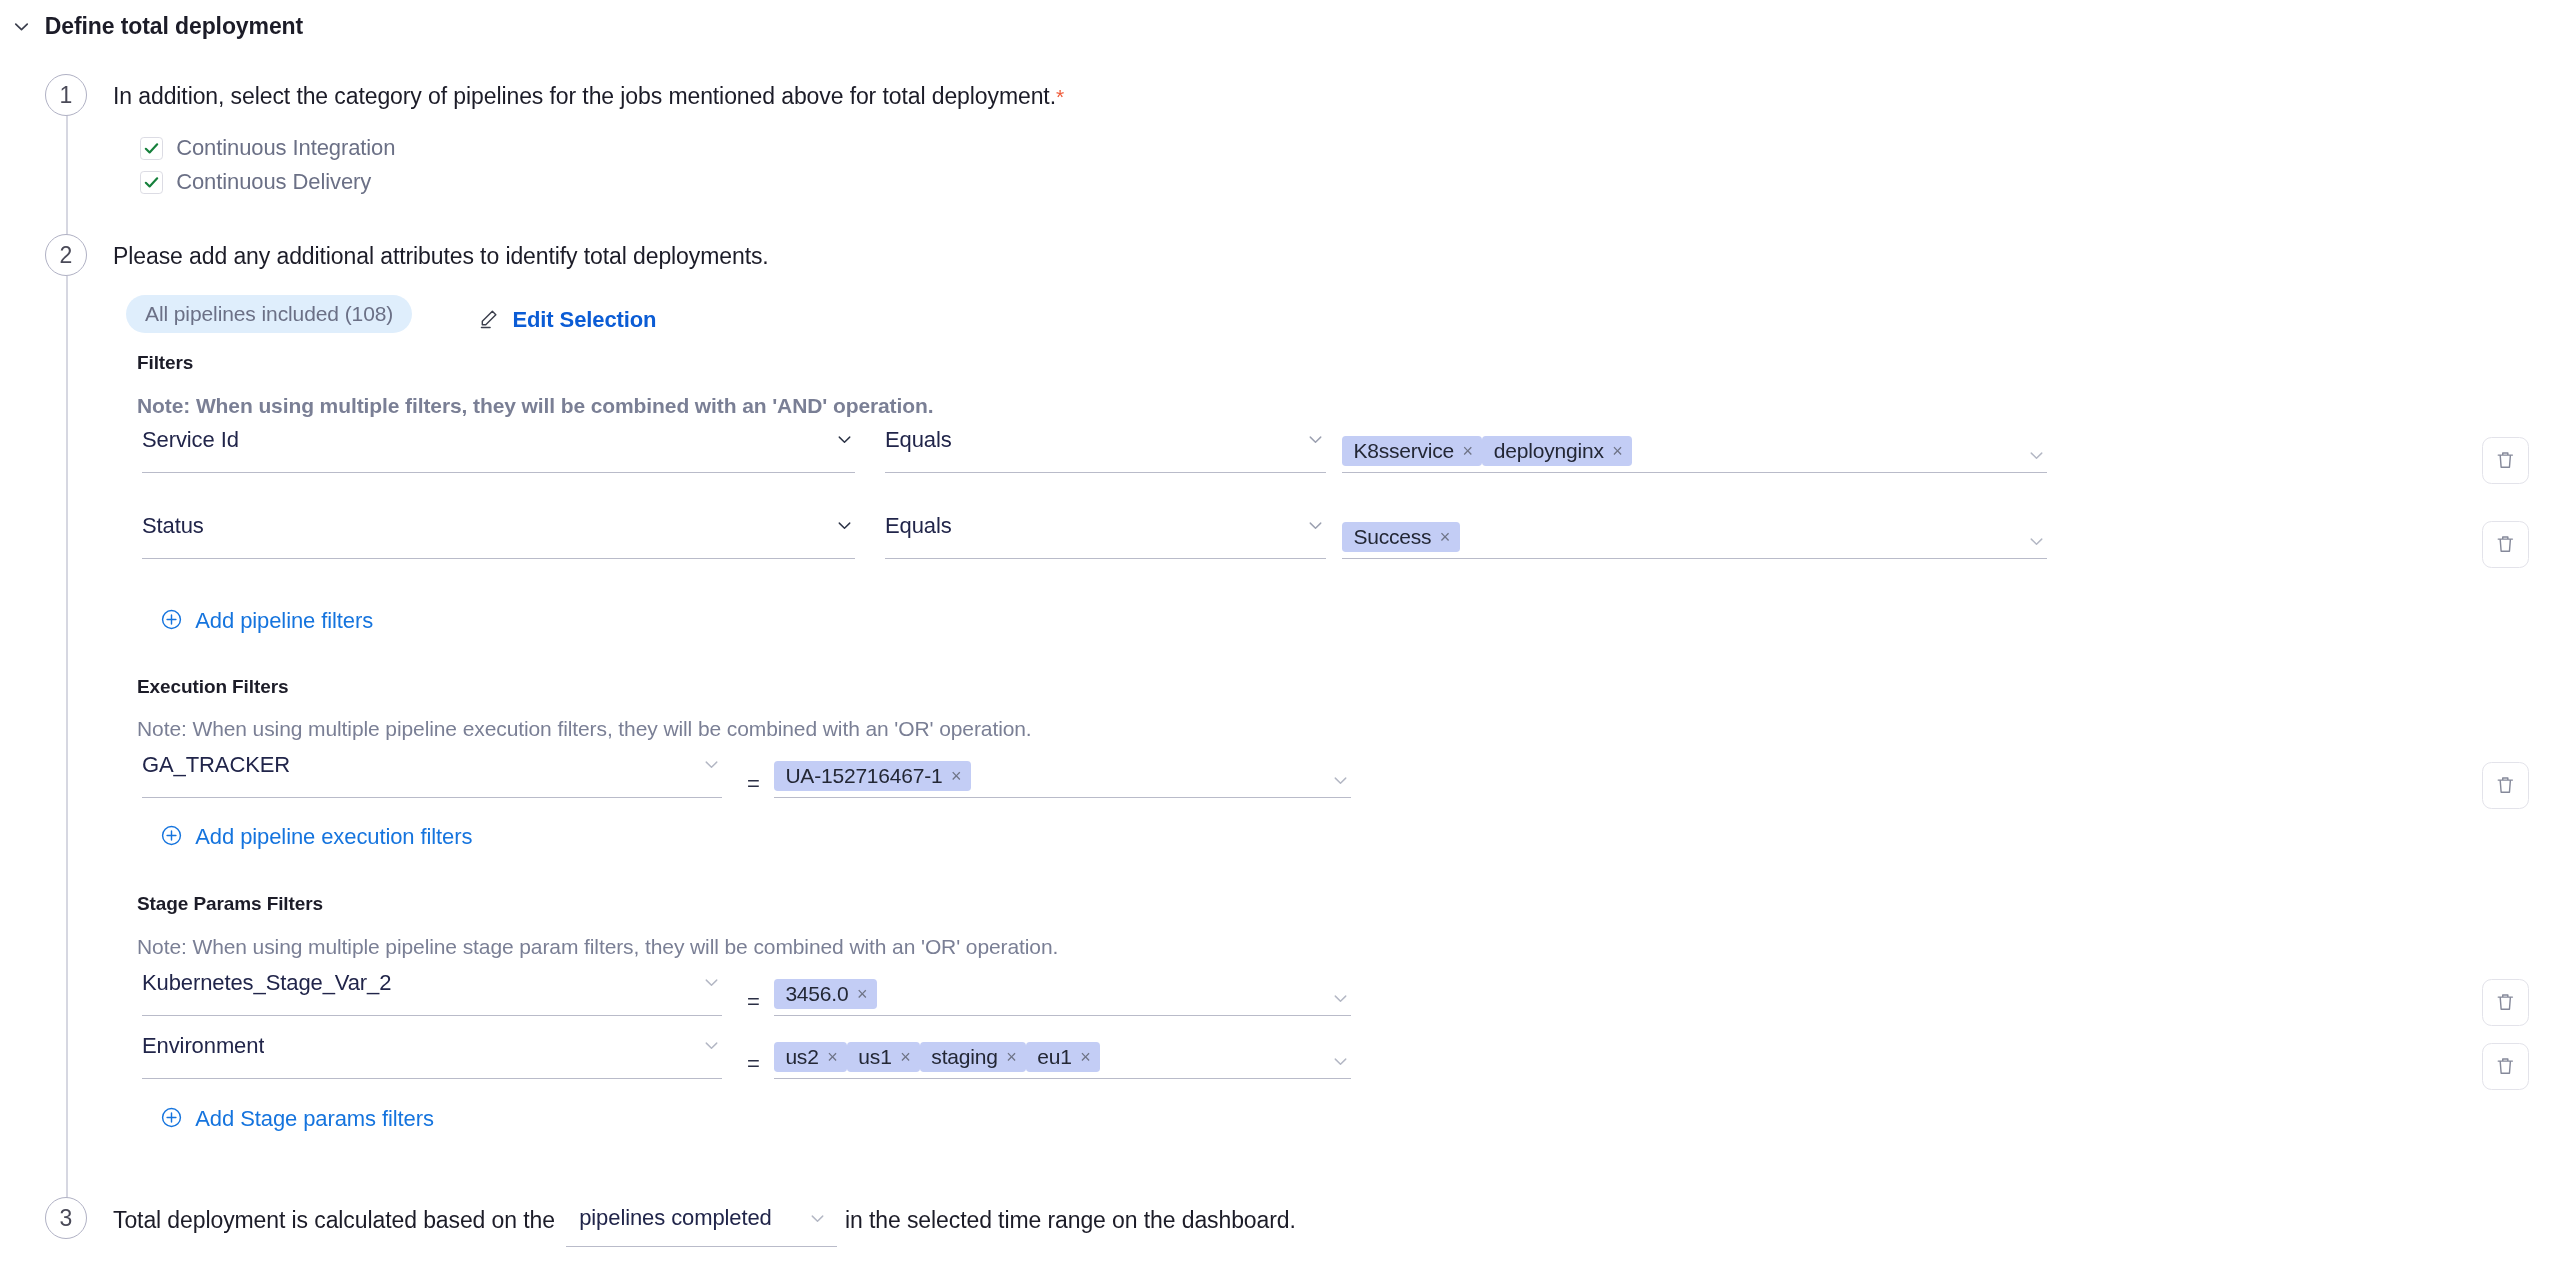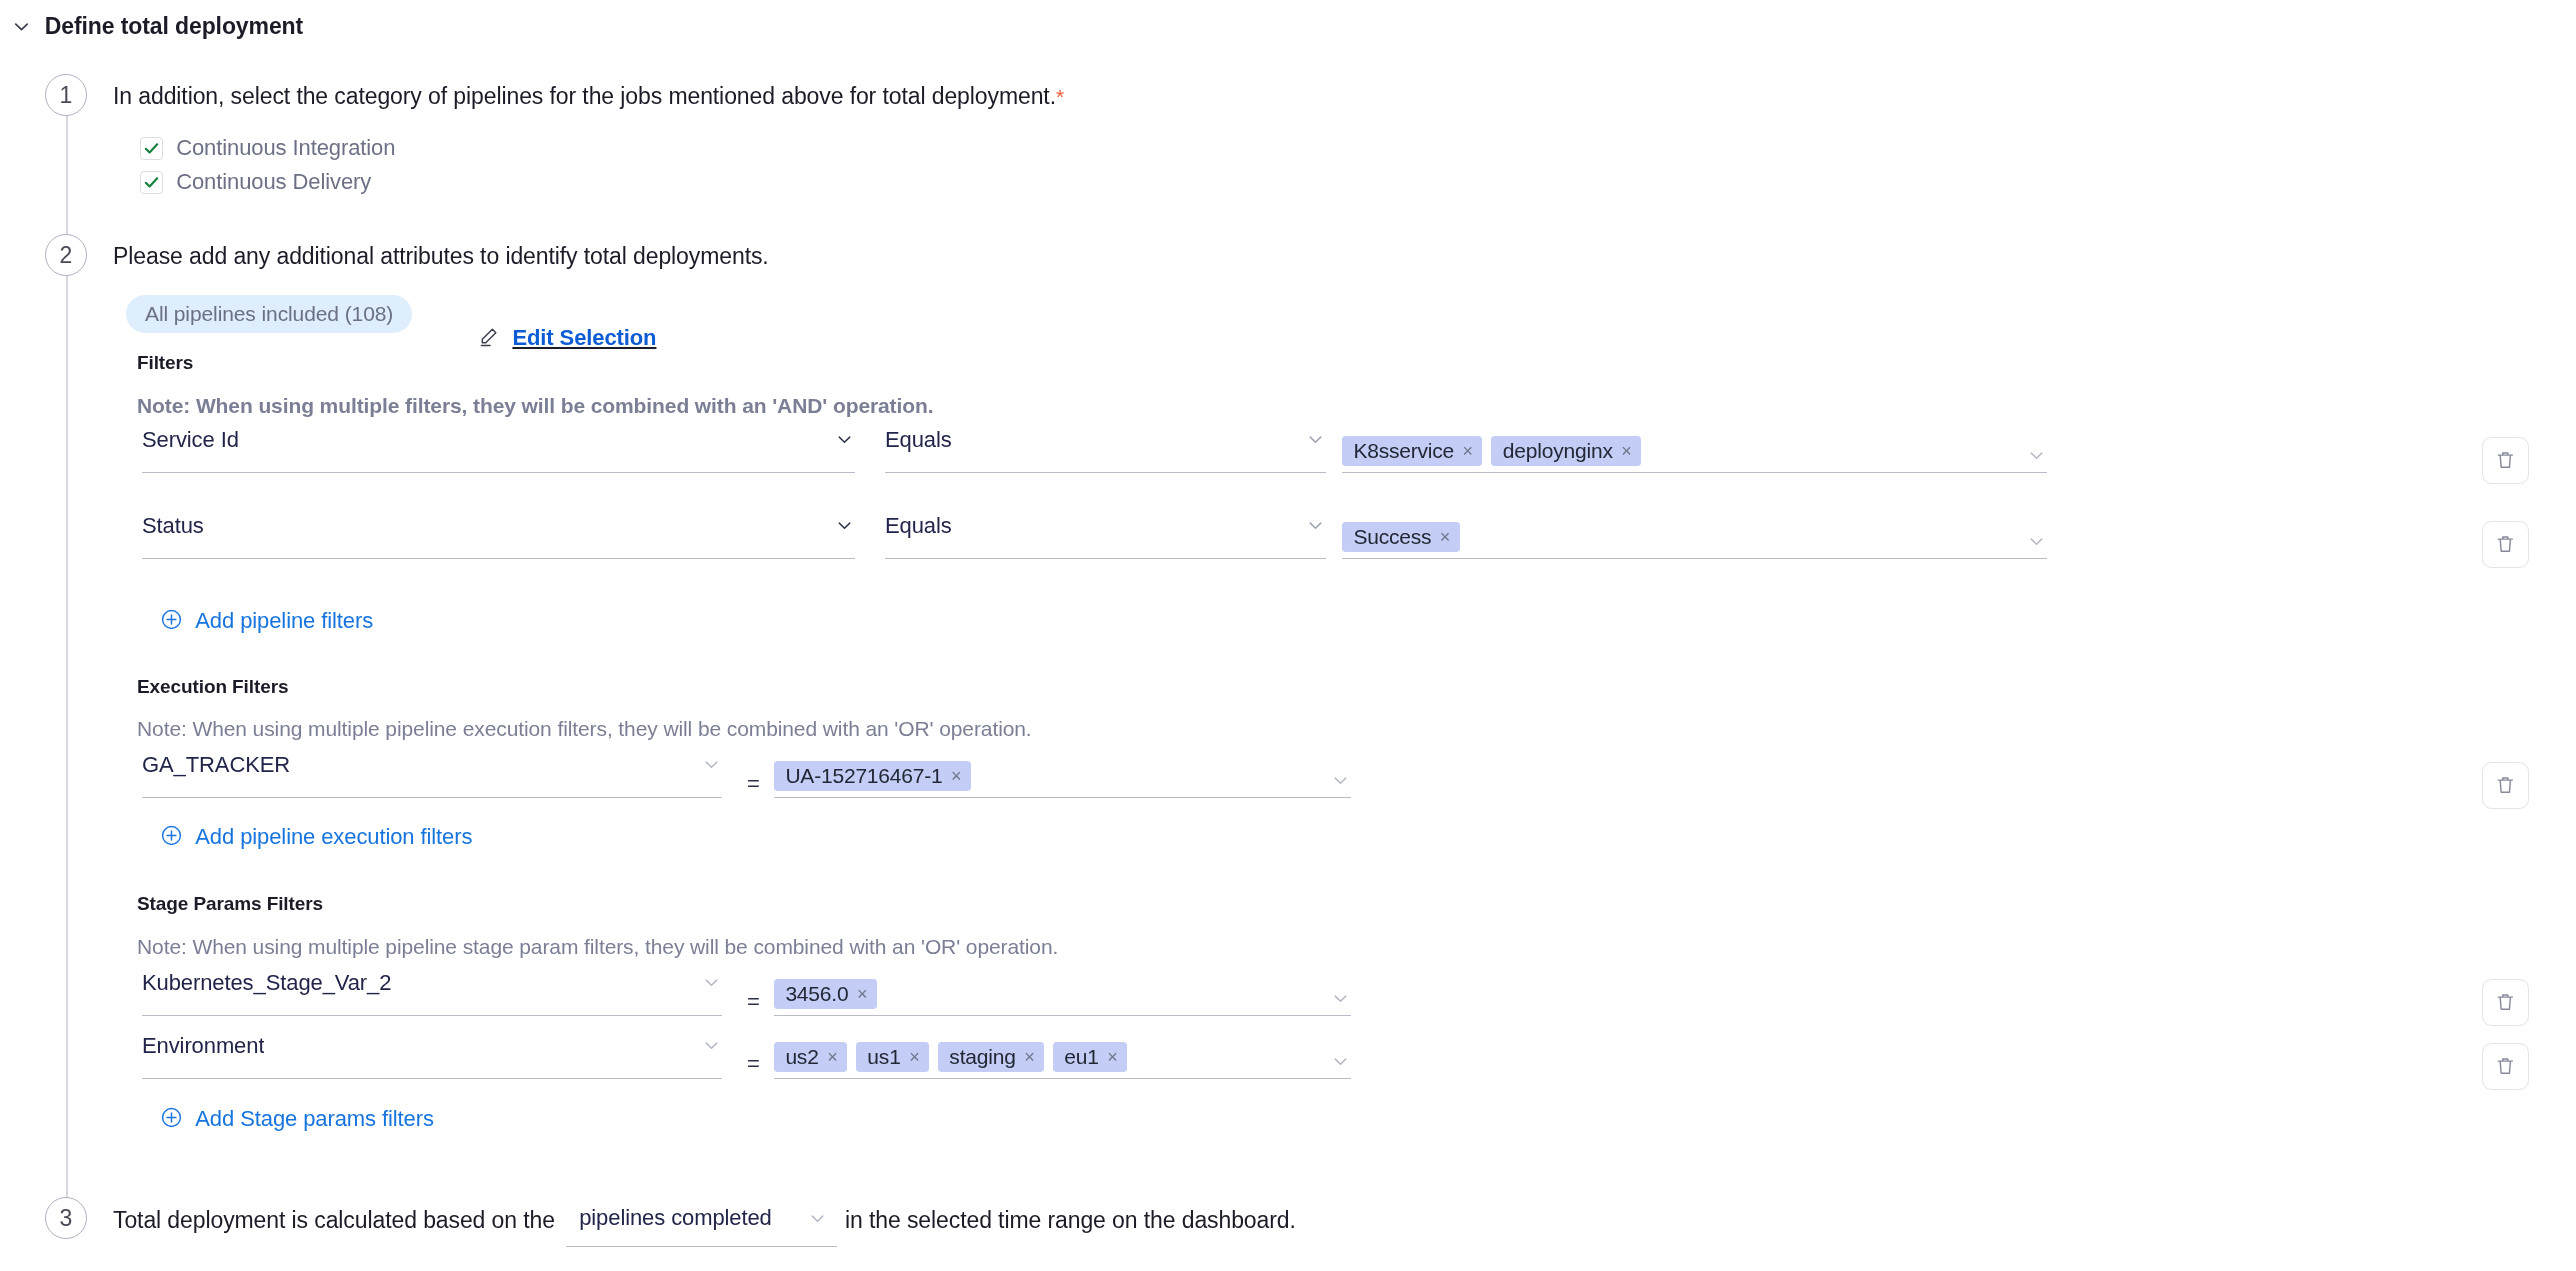--- a/index.html
+++ b/index.html
@@ -190,21 +190,21 @@
     position: absolute;
     border-bottom: 1.4px solid #b9bbc9;
     display: flex;
     align-items: flex-end;
     padding-bottom: 5.7px;
     cursor: pointer;
   }
   .tags {
     display: flex;
     align-items: center;
-    gap: 9px;
+    gap: 0;
     flex-wrap: nowrap;
     flex: 1;
     min-width: 0;
     margin-top: 43px;
   }
   .tag {
     display: inline-flex;
     align-items: center;
     gap: 8.5px;
     height: 30px;
@@ -318,21 +318,21 @@
     <span class="cbox-label">Continuous Delivery</span>
   </div>
 
   <div class="step-badge" style="left:45px; top:234px;">
     <span>2</span>
   </div>
   <div class="step-text" style="left:113px; top:243px;">Please add any additional attributes to identify total deployments.</div>
 
   <div class="pill" style="left:126px; top:295px;">All pipelines included (108)</div>
 
-  <div class="edit-selection" style="left:478px; top:325px;text-decoration:underline;">
+  <div class="edit-selection" style="left:478px; top:307px;">
     <span>
       <svg width="23" height="23" viewBox="0 0 24 24" fill="none">
         <path d="M4.5 18.5 L4.5 14.9 L15 4.4 L18.6 8 L8.1 18.5 Z" stroke="#3b3f4d" stroke-width="1.5" stroke-linejoin="round"></path>
         <path d="M3.6 21.4 L12.6 21.4" stroke="#3b3f4d" stroke-width="1.5" stroke-linecap="round"></path>
       </svg>
     </span>
     <span class="lbl">Edit Selection</span>
   </div>
 
   <div class="group-title" style="left:137px; top:352px;">Filters</div>

